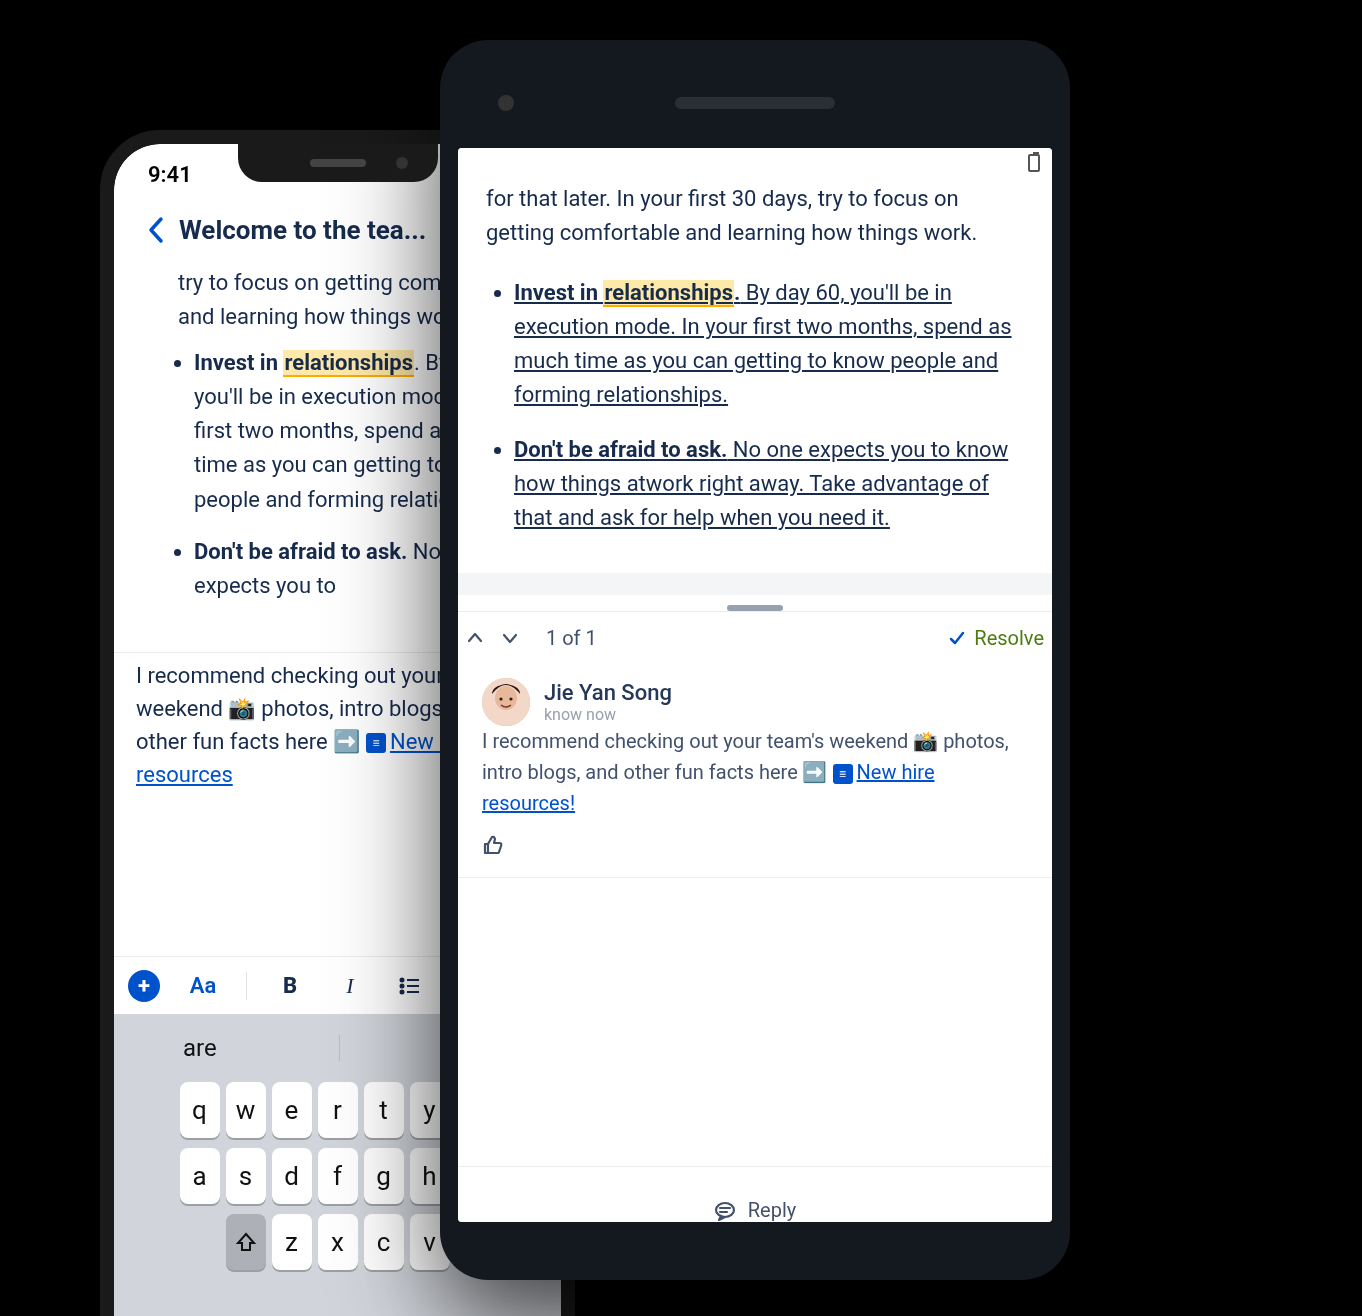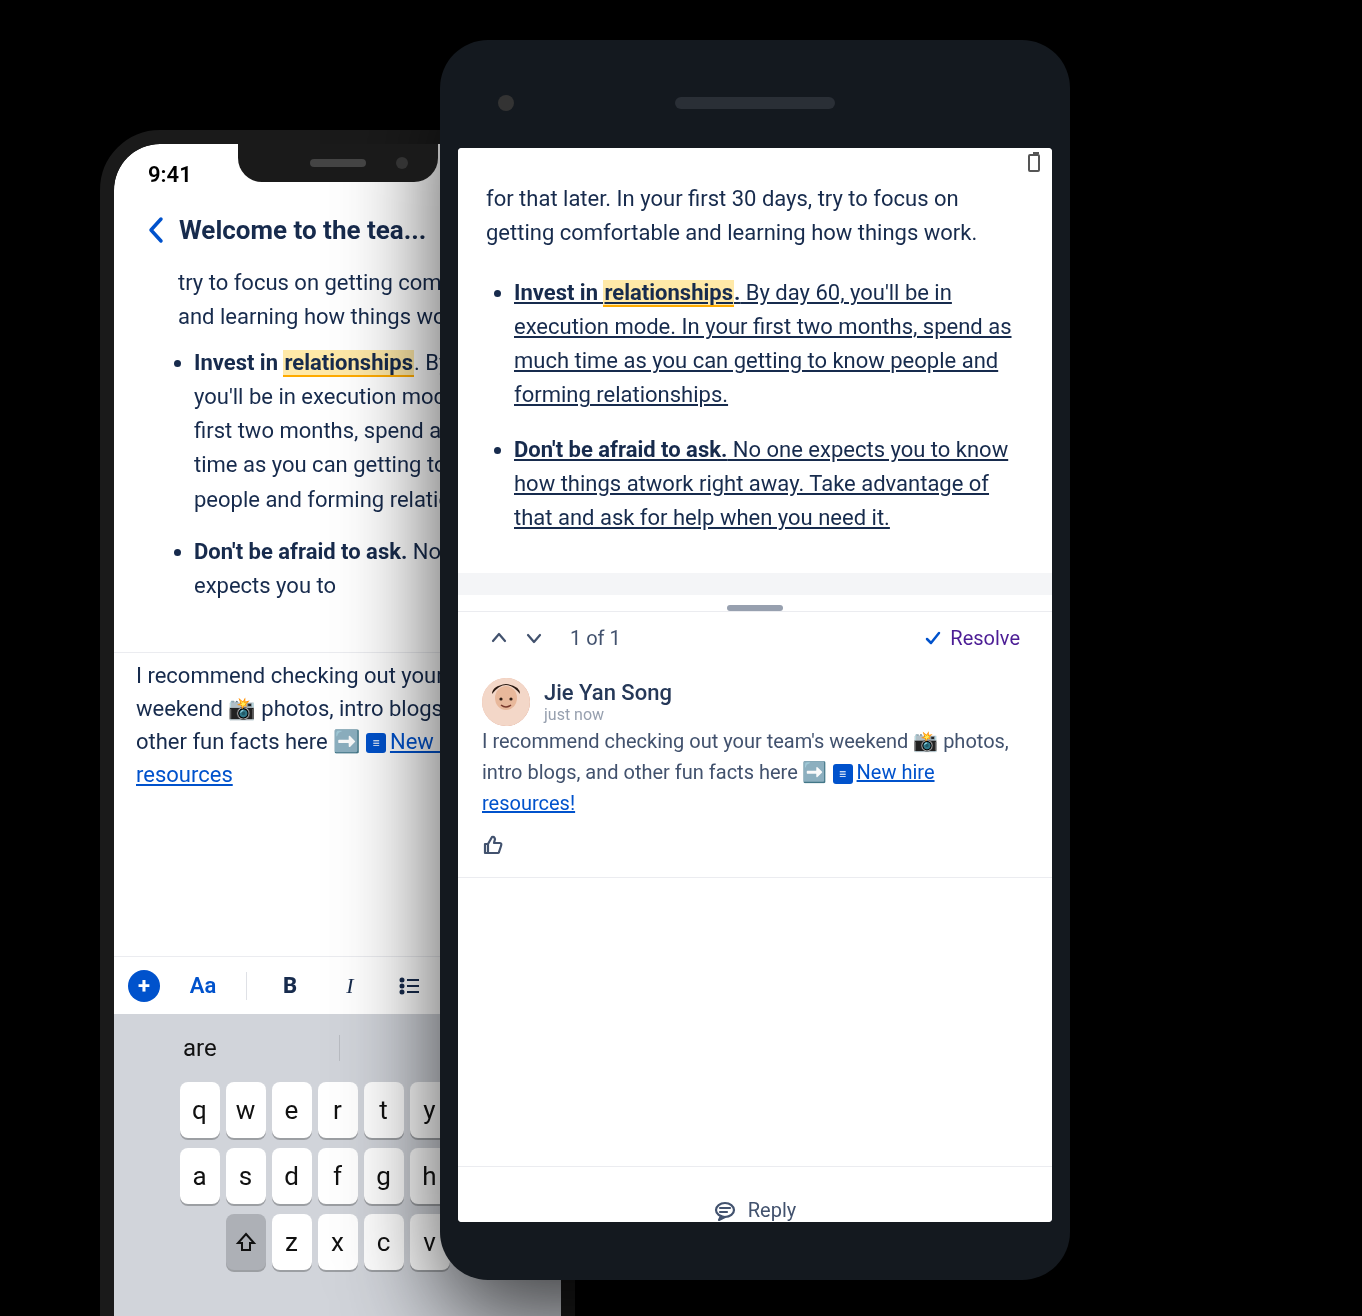--- a/index.html
+++ b/index.html
@@ -183,26 +183,26 @@
     flex:0 0 auto;
   }
   .android .doc .cut { color:#97a0af; }
   .android .doc ul { list-style:disc; padding-left:28px; margin-top:26px;text-decoration:underline;}
   .android .doc li { margin-bottom:20px;}
   .android .panel-gap { height: 22px; background:#f4f5f7;}
   .android .comment-header {
     background:#fff;
     border-top:1px solid #ebecf0;
     display:flex; align-items:center;
-    padding: 14px 32px;
+    padding: 14px 8px;
     gap:17px;
   }
   .android .grip { width:56px;height:6px;background:#97a0af;border-radius:3px; margin:10px auto 0;}
   .android .nav-count { color:#42526e; font-size:20px; margin-left:10px; flex:1;}
-  .android .resolve { color:#4c1d95; font-size:20px; display:flex; align-items:center; gap:8px;}
+  .android .resolve { color:#4d7c0f; font-size:20px; display:flex; align-items:center; gap:8px;}
   .android .comment-body { background:#fff; padding: 14px 24px 18px; border-bottom:1px solid #ebecf0;}
   .android .comment-body .meta { display:flex; gap:14px; align-items:center; }
   .android .avatar { width:48px;height:48px;border-radius:50%; background:linear-gradient(135deg,#f4c7b5,#d99c85); display:flex;align-items:center;justify-content:center;overflow:hidden;}
   .android .avatar svg{width:48px;height:48px;}
   .android .name { font-size:22px; color:#253858; font-weight:500;}
   .android .time { font-size:16px; color:#97a0af;}
   .android .comment-text { font-size:20px; line-height:1.55; color:#42526e;}
   .android .like { margin-top:14px; color:#6b778c;}
   .android .reply-bar { background:#fff; height:56px; display:flex; align-items:flex-end; justify-content:center; gap:12px; border-top:1px solid #ebecf0; color:#42526e; font-size:20px;}
 
@@ -380,21 +380,21 @@
                 <circle cx="24" cy="24" r="24" fill="#f3d7c8"></circle>
                 <ellipse cx="24" cy="20" rx="11" ry="12" fill="#e8b89b"></ellipse>
                 <path d="M10 16 Q24 -2 38 16 Q38 8 24 6 Q10 8 10 16" fill="#2b1a12"></path>
                 <circle cx="19" cy="21" r="1.6" fill="#2b1a12"></circle>
                 <circle cx="29" cy="21" r="1.6" fill="#2b1a12"></circle>
                 <path d="M19 27 Q24 31 29 27" stroke="#7a3b2e" stroke-width="1.6" fill="none"></path>
               </svg>
           </div>
           <div>
             <div class="name">Jie Yan Song</div>
-            <div class="time">just now</div>
+            <div class="time">know now</div>
           </div>
         </div>
         <div class="comment-text">
           <span>I recommend checking out your team's weekend 📸 photos, intro blogs, and other fun facts here ➡️ </span>
           <span class="pill-icon">
               <span>≡</span>
             </span><span class="blue-link">New hire resources!</span>
         </div>
         <div class="like">
           <svg width="22" height="22">

